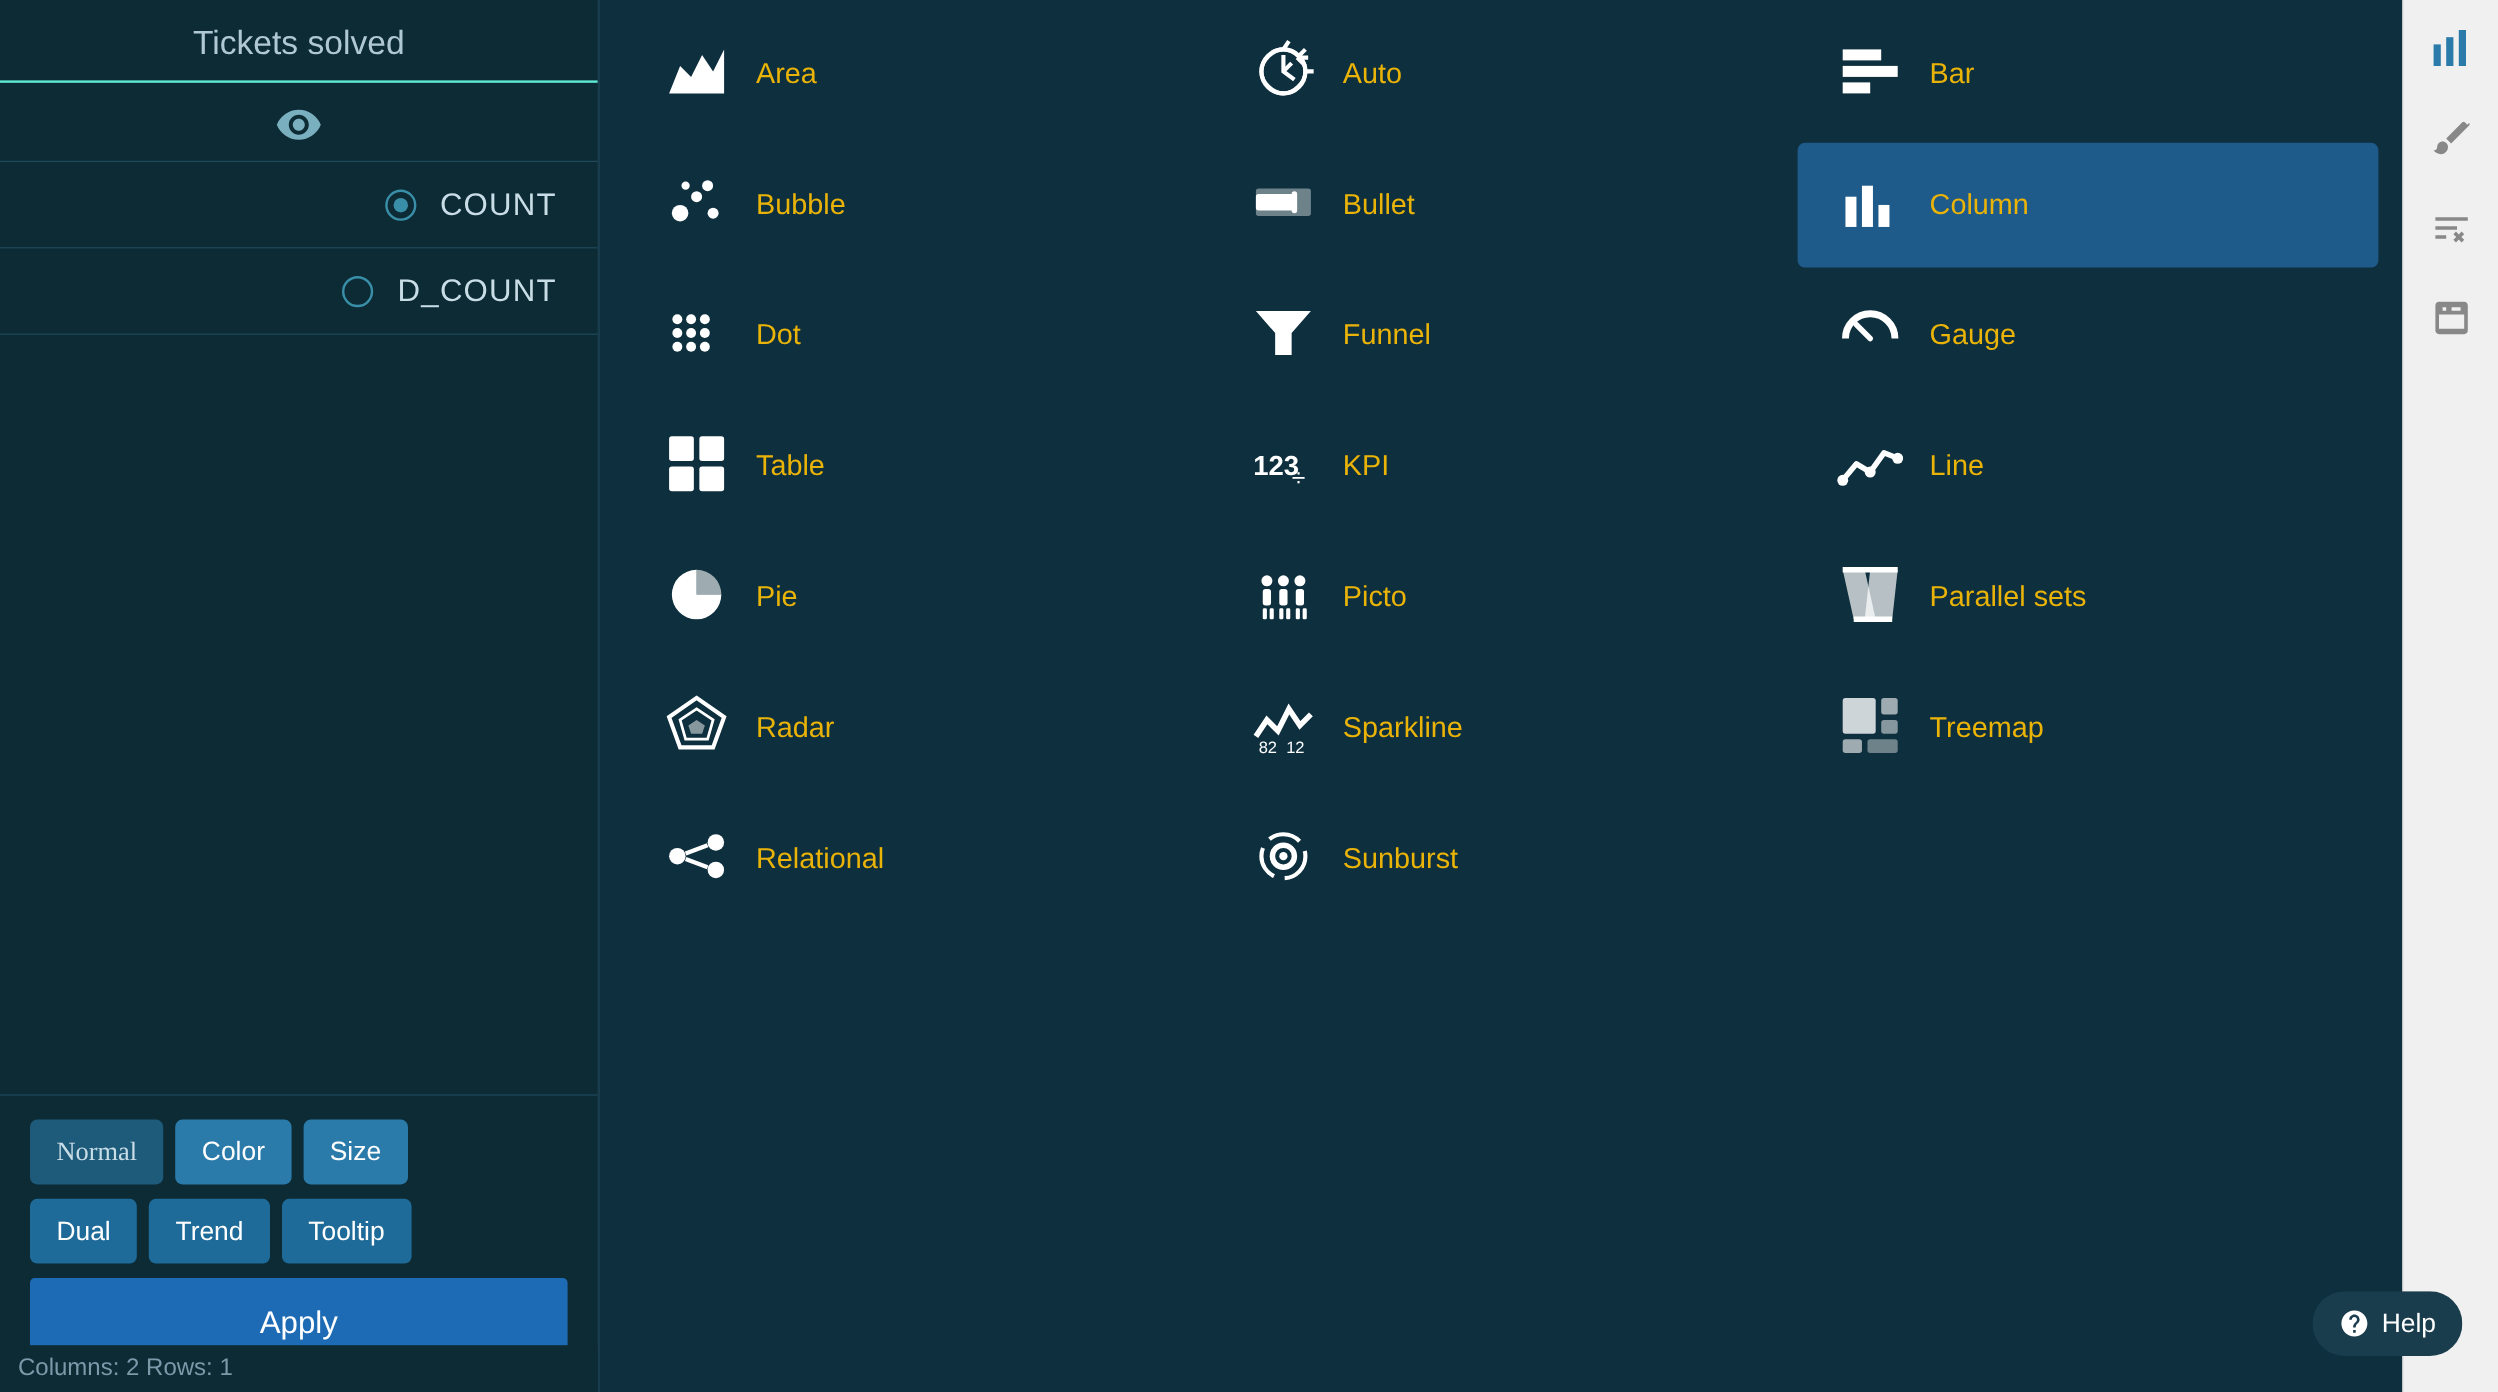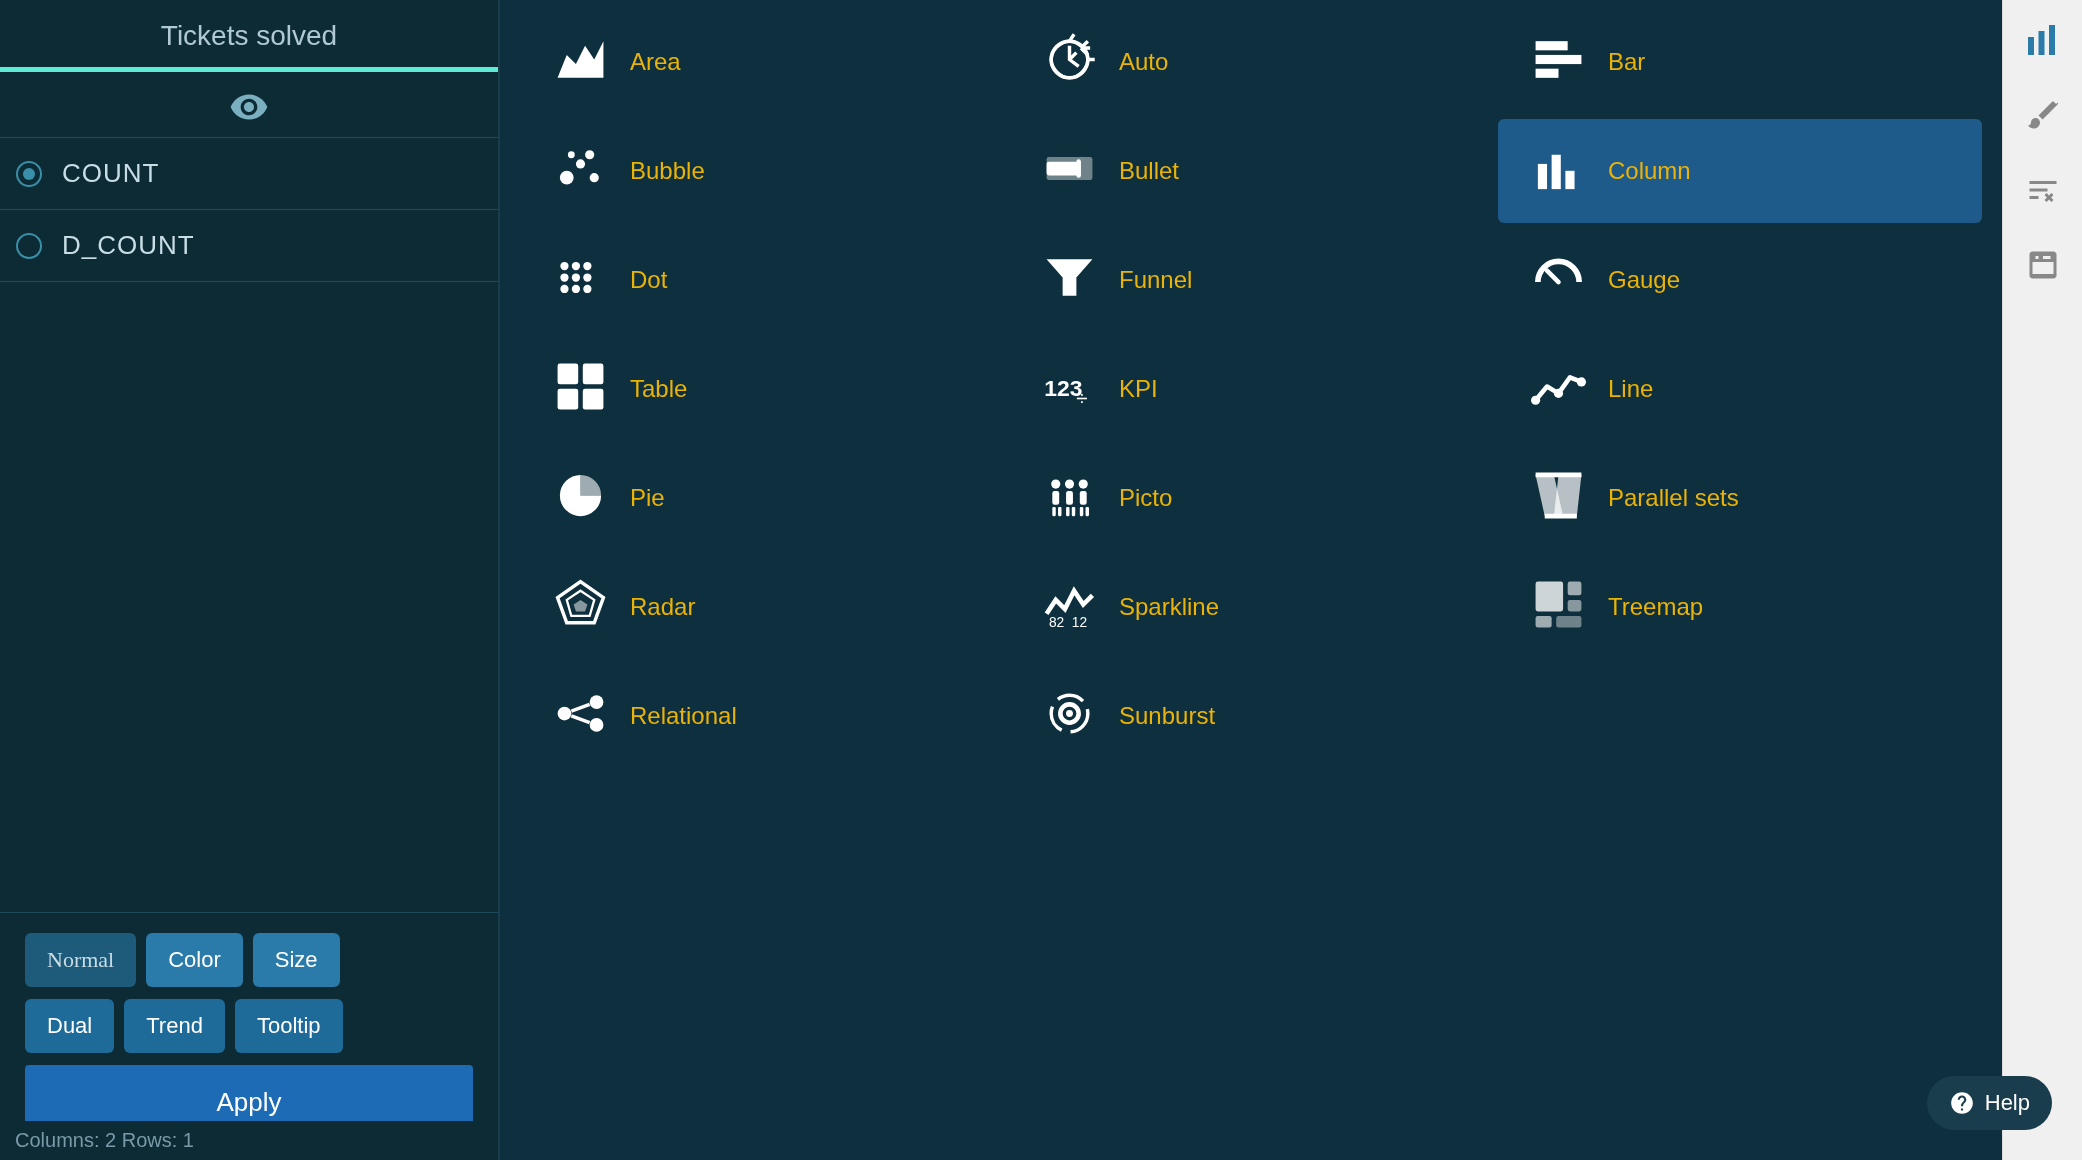--- a/index.html
+++ b/index.html
@@ -18,21 +18,21 @@
       background: #0d2b35;
       display: flex;
       flex-direction: column;
       border-right: 2px solid #1a3d4d;
       position: relative;
     }
 
     .left-header {
       padding: 20px 30px 15px;
       text-align: center;
-      border-bottom: 5px solid #5eead4;
+      border-bottom: 2px solid #5eead4;
     }
 
     .left-header-title {
       color: #b0c8d4;
       font-size: 28px;
       font-weight: 400;
     }
 
     .eye-icon-row {
       display: flex;
@@ -41,23 +41,24 @@
       border-bottom: 1px solid #1e4a5c;
     }
 
     .metrics-list {
       flex: 1;
     }
 
     .metric-item {
       display: flex;
       align-items: center;
-      padding: 20px 16px;
+      padding: 20px 34px;
       border-bottom: 1px solid #1e4a5c;
       cursor: pointer;
+      justify-content: flex-end;
     }
 
     .metric-item .radio {
       width: 26px;
       height: 26px;
       border-radius: 50%;
       border: 2px solid #3a8fa8;
       margin-right: 20px;
       display: flex;
       align-items: center;

